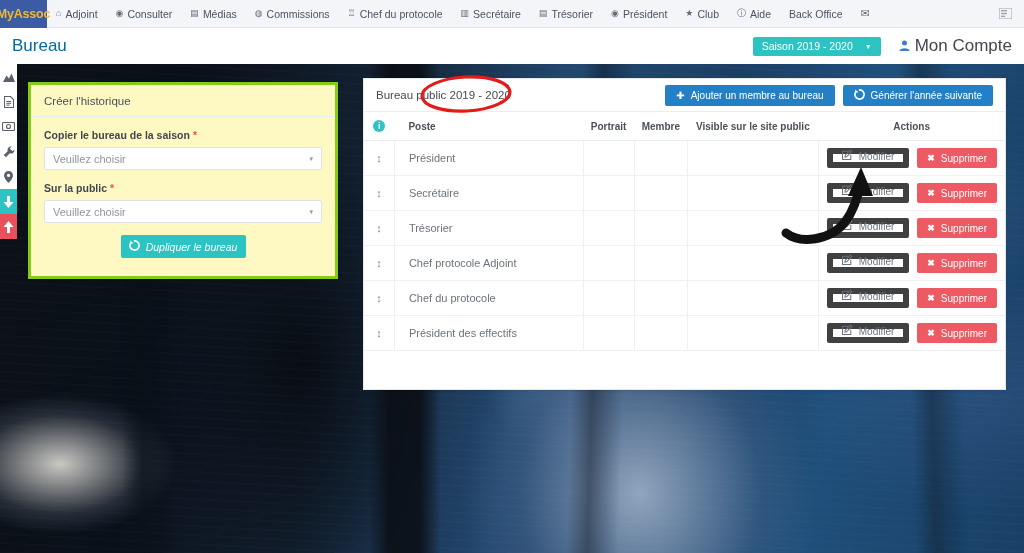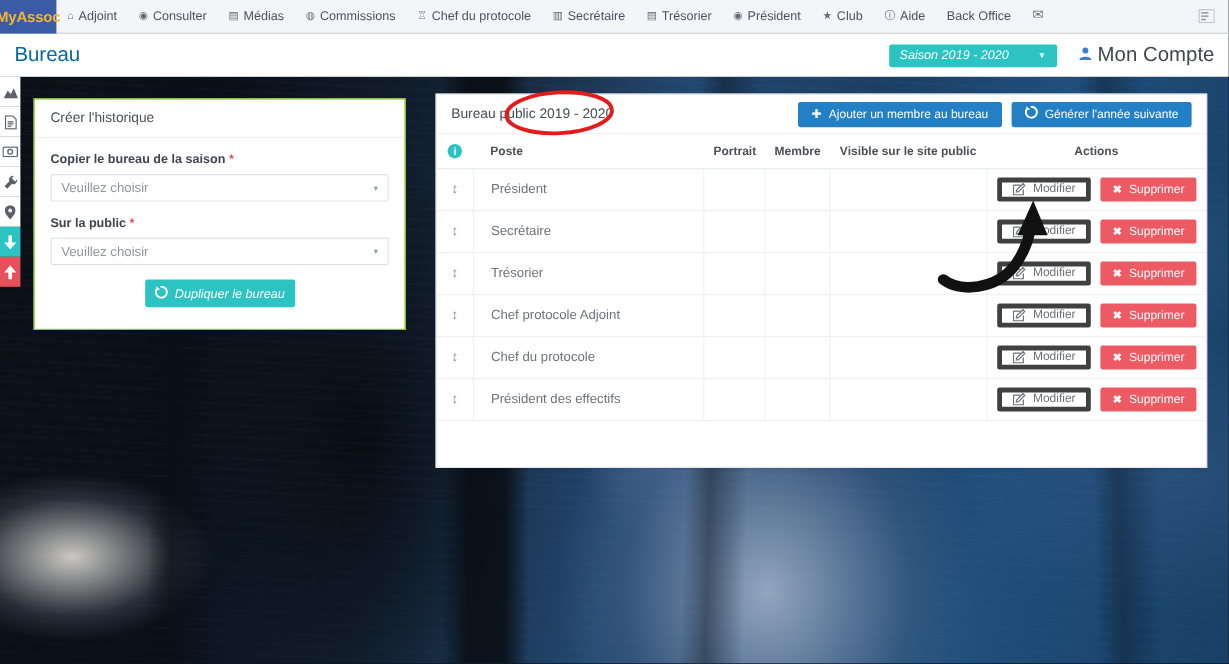--- a/index.html
+++ b/index.html
@@ -83,23 +83,22 @@
   #titlebar-right {
     margin-left: auto; display: flex; align-items: center; margin-right: 12px;
   }
   #season-select {
     background: #2bc4c2;
     color: #ffffff;
     font-size: 10.5px;
     height: 19px;
     padding: 0 9px;
     border-radius: 2px;
-    display: flex; align-items: center; gap: 24px;
+    display: flex; align-items: center; gap: 12px;
     cursor: pointer;
-    font-style: italic;
   }
   #season-select .caret { font-size: 7px; }
   #account {
     display: flex; align-items: center; gap: 5px;
     margin-left: 18px; font-size: 17px; color: #41474f; cursor: pointer;
   }
   #account .user-ic { color: #3f7ecb; font-size: 11px; }
 
   
   #rail {
@@ -114,22 +113,22 @@
     cursor: pointer;
   }
   .rail-btn svg { display: block; }
   .rail-btn.teal { background: #2bc4c2; }
   .rail-btn.red  { background: #e8505b; }
 
   
   #left-card {
     position: absolute; left: 28px; top: 82px;
     width: 310px;
-    background: #ffffff;
-    border: 1px solid #84cc16;
+    background: #fef9c3;
+    border: 3px solid #84cc16;
     box-shadow: 0 1px 2px rgba(0,0,0,.08);
     z-index: 20;
   }
   #left-card-head {
     padding: 10px 13px 9px 13px;
     font-size: 11.5px; color: #4a5159;
     border-bottom: 1px solid #ebeef1;
   }
   #left-card-body { padding: 12px 13px 18px 13px; }
   .field-label {
@@ -211,23 +210,23 @@
   tbody td.c-poste { padding-left: 14px; }
   tbody td.c-actions { border-right: none; padding: 0 8px; }
   .info-badge {
     display: inline-block; width: 12px; height: 12px; line-height: 12px;
     border-radius: 50%; background: #2bc4c2; color: #fff;
     font-size: 9px; font-weight: bold;
   }
   .sort-handle { color: #7d848d; font-size: 11px; cursor: grab; line-height: 1; }
   .actions-wrap { display: flex; align-items: center; justify-content: flex-end; gap: 8px; }
   .btn-modifier {
-    border: 4px solid #404040; background: #fff;
+    border: 6px solid #404040; background: #fff;
     height: 20px; padding: 0 9px; border-radius: 2px;
-    display: flex; align-items: flex-start; gap: 6px;
+    display: flex; align-items: flex-end; gap: 6px;
     font-size: 10px; color: #6a717a; cursor: pointer;
   }
   .btn-supprimer {
     background: #ee5a64; color: #fff;
     height: 20px; padding: 0 10px; border-radius: 2px;
     display: flex; align-items: center; gap: 6px;
     font-size: 10px; cursor: pointer;
   }
   .btn-supprimer .x { font-size: 9px; font-weight: bold; }
 

